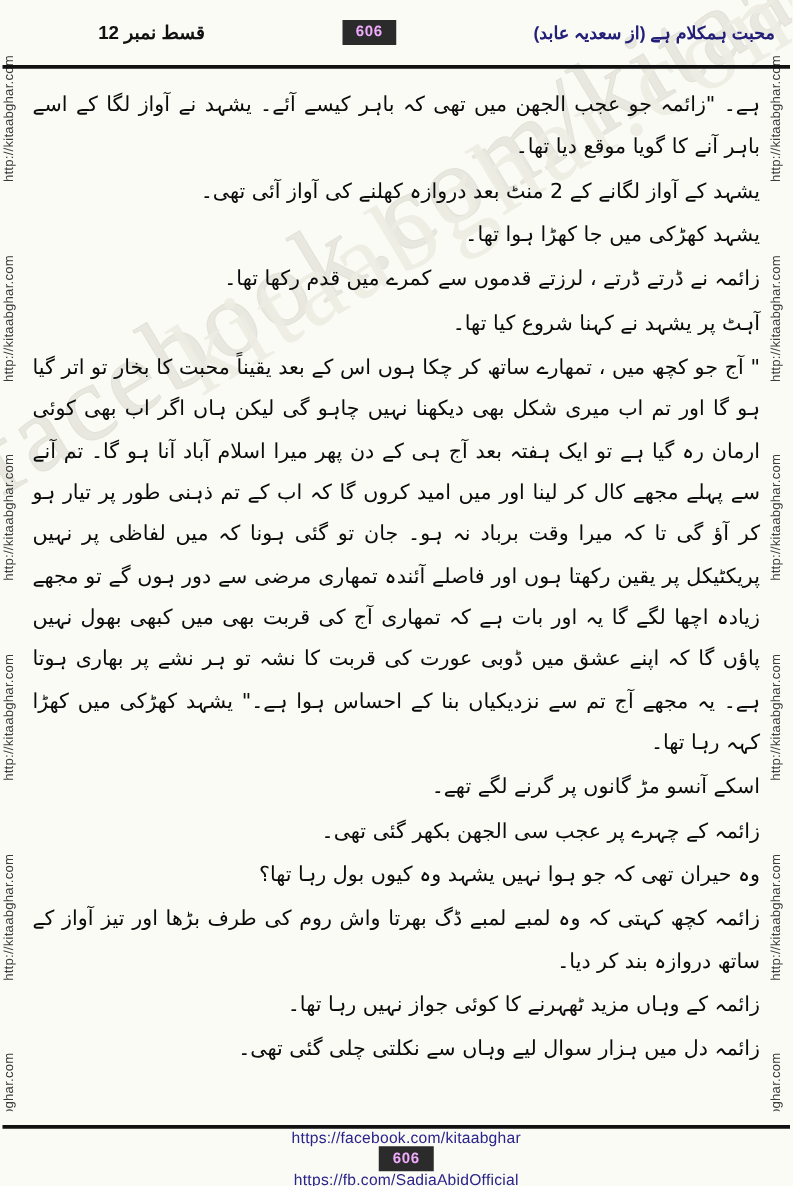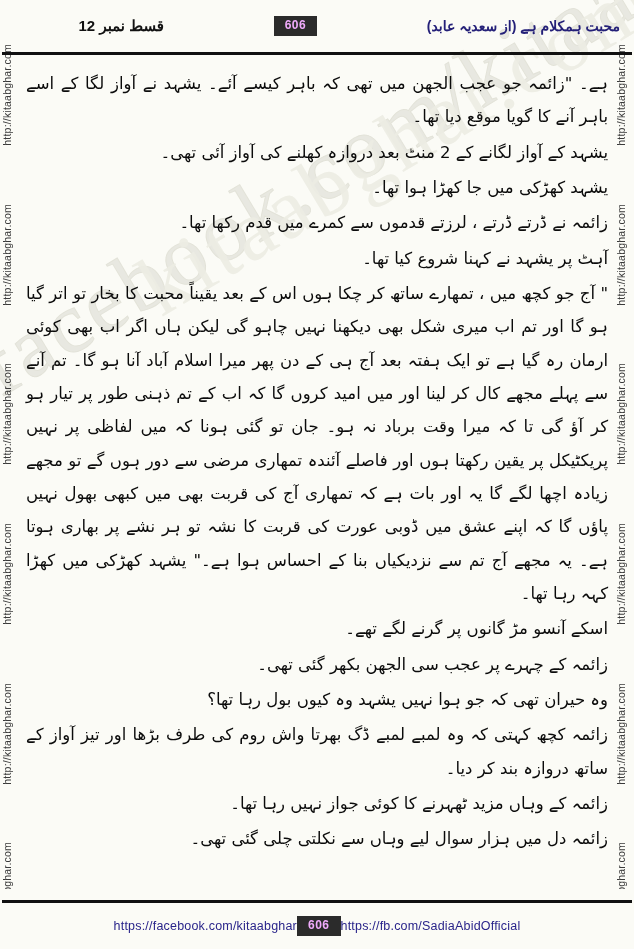--- a/index.html
+++ b/index.html
@@ -168,30 +168,31 @@
     position: absolute;
     left: 2px;
     right: 2px;
     bottom: 46px;
     height: 3px;
     background: #111111;
     z-index: 5;
   }
   .footer {
     position: absolute;
-    left: 0;
+    left: 16px;
     right: 0;
     bottom: 0;
     height: 46px;
     z-index: 5;
     display: flex;
     align-items: center;
-    justify-content: center;
+    justify-content: space-between;
     padding: 0 16px;
     box-sizing: border-box;
+    flex-direction: column;
   }
   .footer a, .footer .flink {
     font-family: "Liberation Sans", sans-serif;
     font-size: 12.5px;
     color: #29248a;
     text-decoration: none;
     letter-spacing: .2px;
     white-space: nowrap;
   }
   .footer .flink.right { direction: ltr; }

